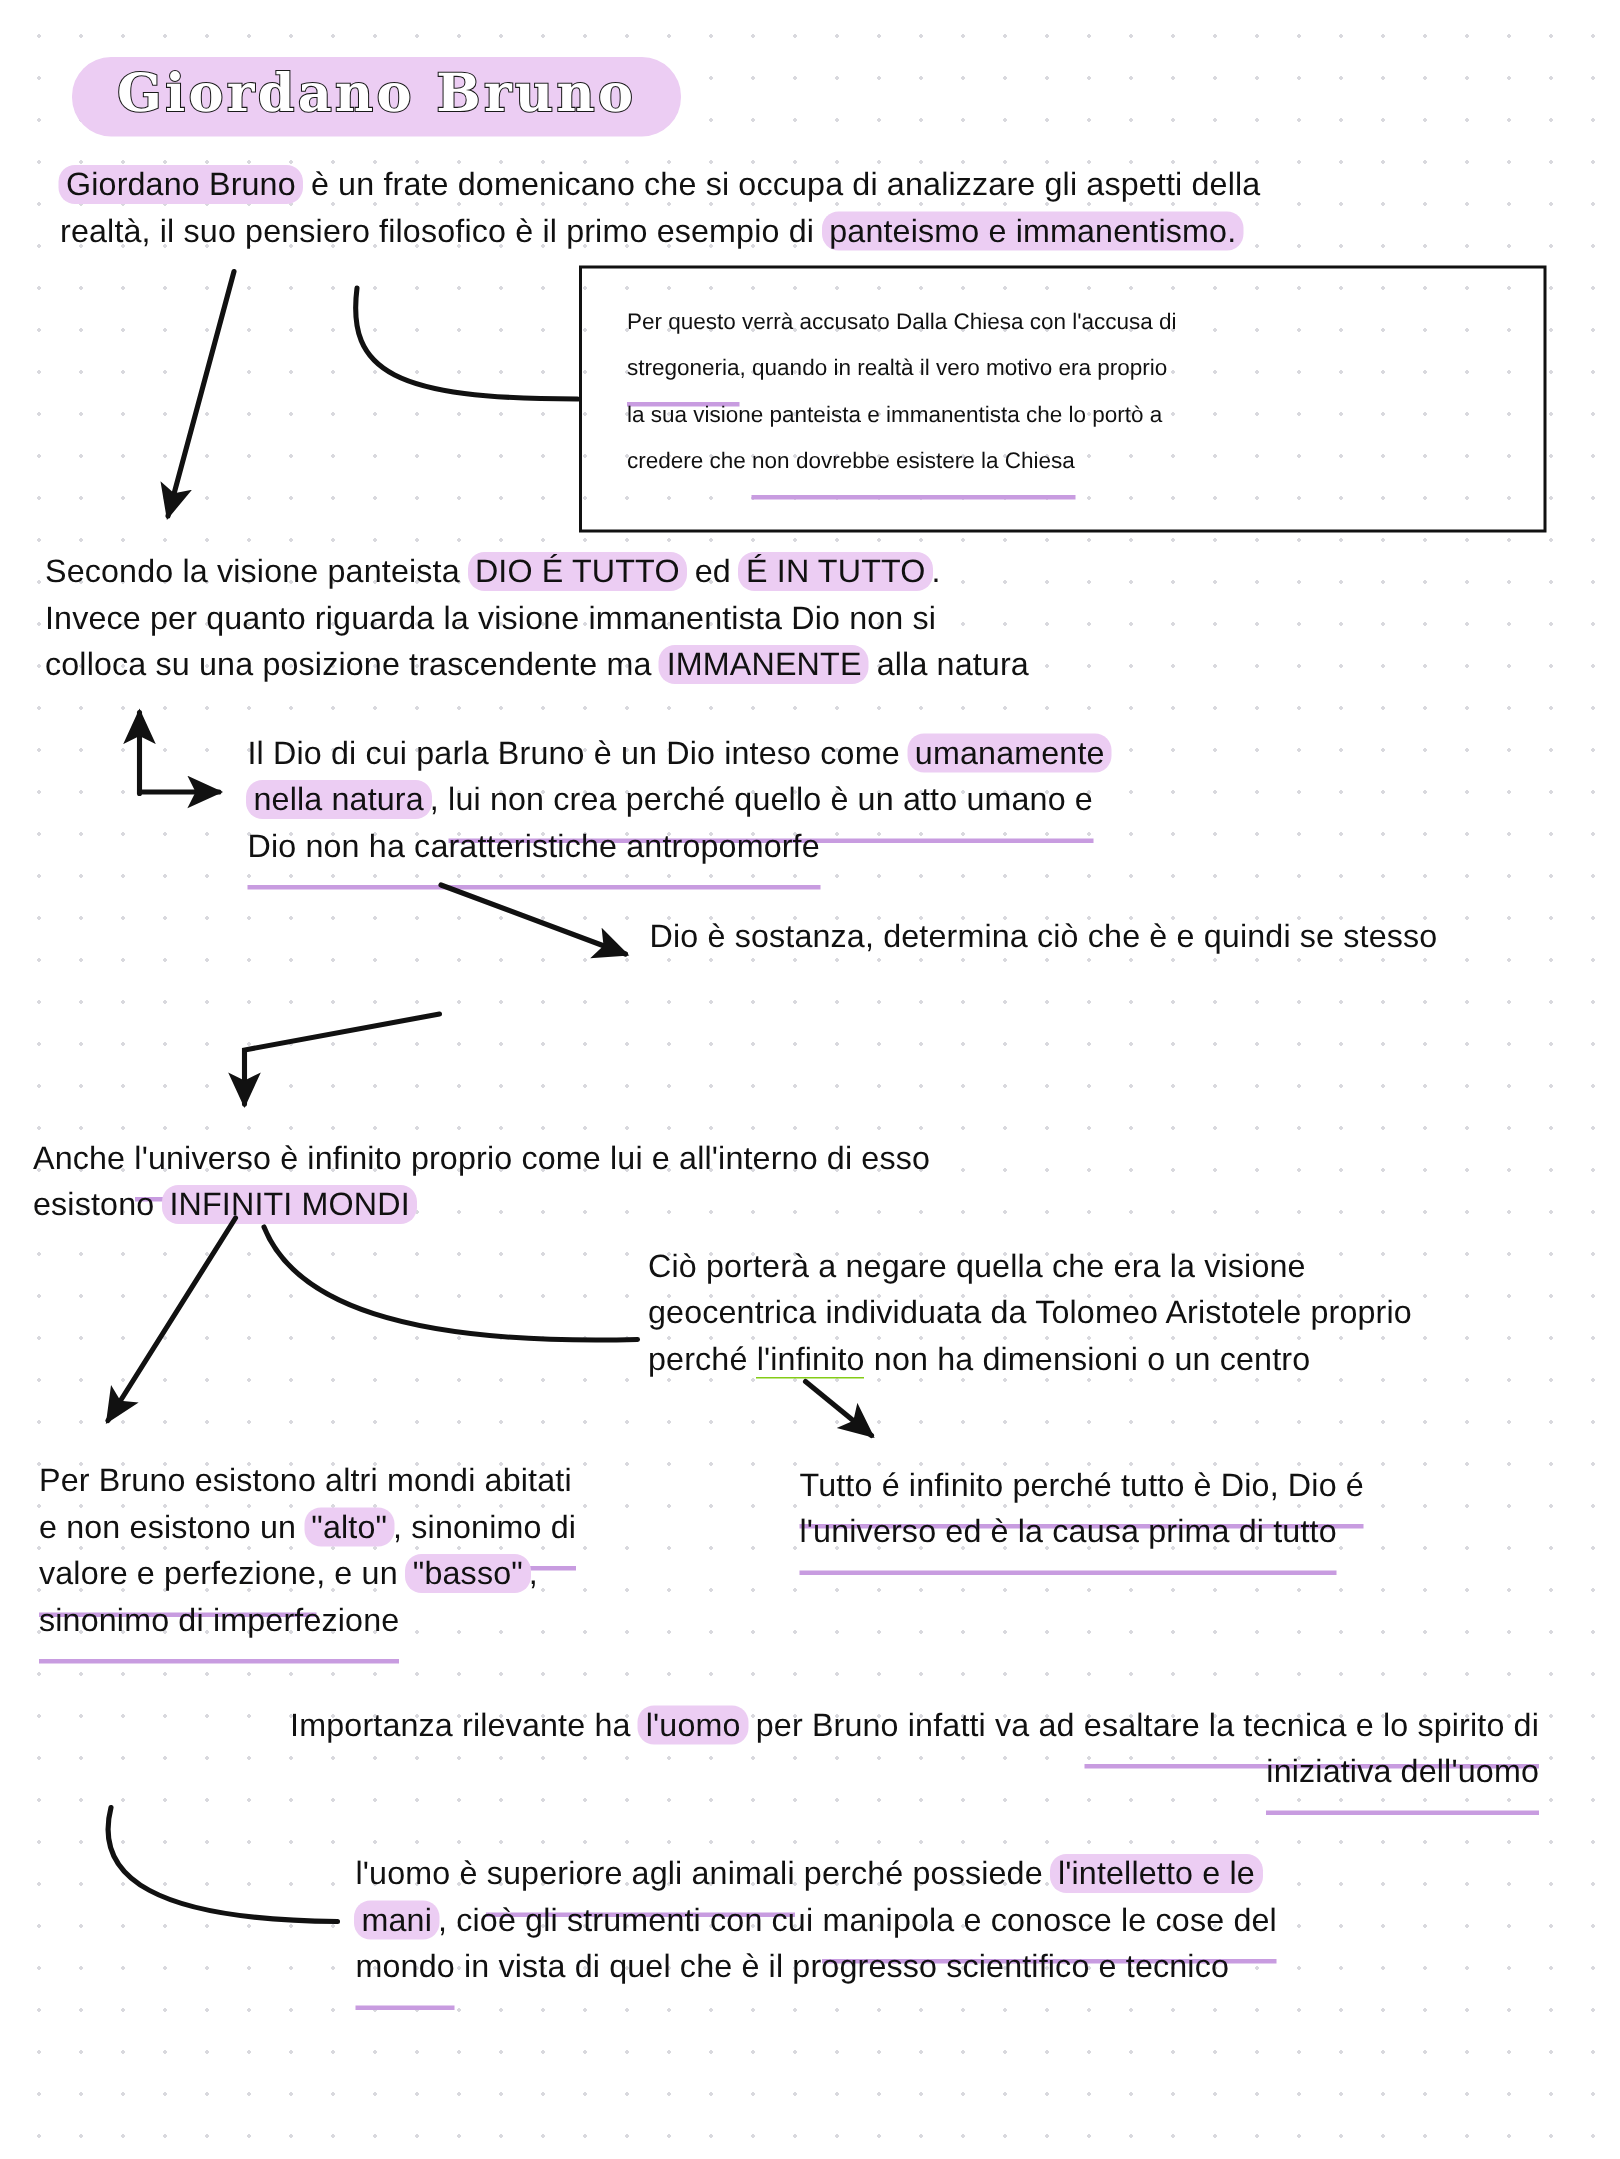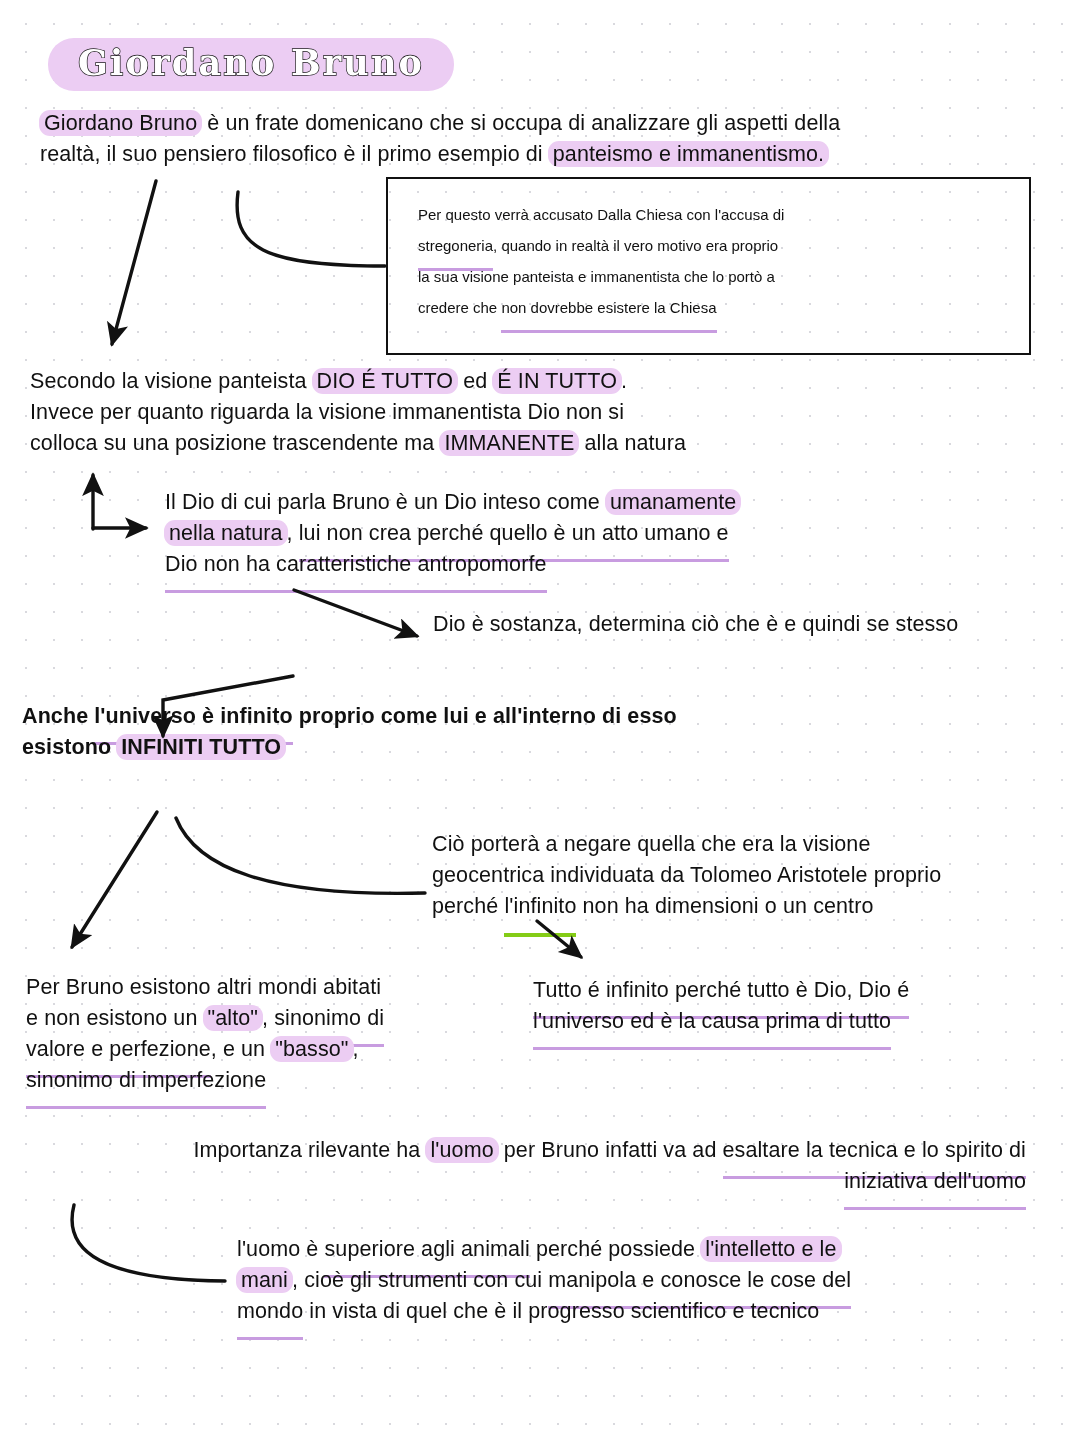--- a/index.html
+++ b/index.html
@@ -29,21 +29,21 @@
     font-family:"DejaVu Serif", serif;
     font-size:35px; font-weight:700; letter-spacing:2.2px;
     color:#ffffff;
     -webkit-text-stroke:1.4px #1a1a1a;
     paint-order: stroke fill;
     white-space:nowrap;
   }
 
   .hl { background:#eccdf3; border-radius:11px; padding:1px 5px; margin:0 -1px; box-decoration-break:clone; -webkit-box-decoration-break:clone; }
   .ul { border-bottom:3.5px solid #c89ce0; padding-bottom:14px; }
-  .ulk { border-bottom:4px solid #84cc16; padding-bottom:15px; }
+  .ulk { border-bottom:1px solid #84cc16; padding-bottom:0; }
 
   #box-accusa {
     position:absolute; left:386px; top:177px; width:645px; height:178px;
     border:2.5px solid #111111; background:transparent; box-sizing:border-box;
   }
   #box-accusa .inner { padding:20px 14px 0 18px; font-size:15px; line-height:31px;margin-left:12px; }
 </style>
 </head>
 <body>
 
@@ -76,23 +76,23 @@
   <div class="blk" style="left:165px; top:487px; width:700px;">
     <div><span>Il Dio di cui parla Bruno è un Dio inteso come </span><span class="hl">umanamente</span></div>
     <div><span class="hl">nella natura</span><span>, </span><span class="ul">lui non crea perché quello è un atto umano e</span></div>
     <div><span class="ul">Dio non ha caratteristiche antropomorfe</span></div>
   </div>
 
   <div class="blk" style="left:433px; top:609px; width:600px;">
     <div>Dio è sostanza, determina ciò che è e quindi se stesso</div>
   </div>
 
-  <div class="blk" style="left:22px; top:701px; width:760px;font-weight:bold;">
+  <div class="blk" style="left:22px; top:757px; width:760px;">
     <div><span>Anche </span><span class="ul">l'universo è infinito</span><span> proprio come lui e all'interno di esso</span></div>
-    <div><span>esistono </span><span class="hl">INFINITI TUTTO</span></div>
+    <div><span>esistono </span><span class="hl">INFINITI MONDI</span></div>
   </div>
 
   <div class="blk" style="left:432px; top:829px; width:610px;">
     <div>Ciò porterà a negare quella che era la visione</div>
     <div>geocentrica individuata da Tolomeo Aristotele proprio</div>
     <div><span>perché </span><span class="ulk">l'infinito</span><span> non ha dimensioni o un centro</span></div>
   </div>
 
   <div class="blk" style="left:26px; top:972px; width:450px;">
     <div>Per Bruno esistono altri mondi abitati</div>

